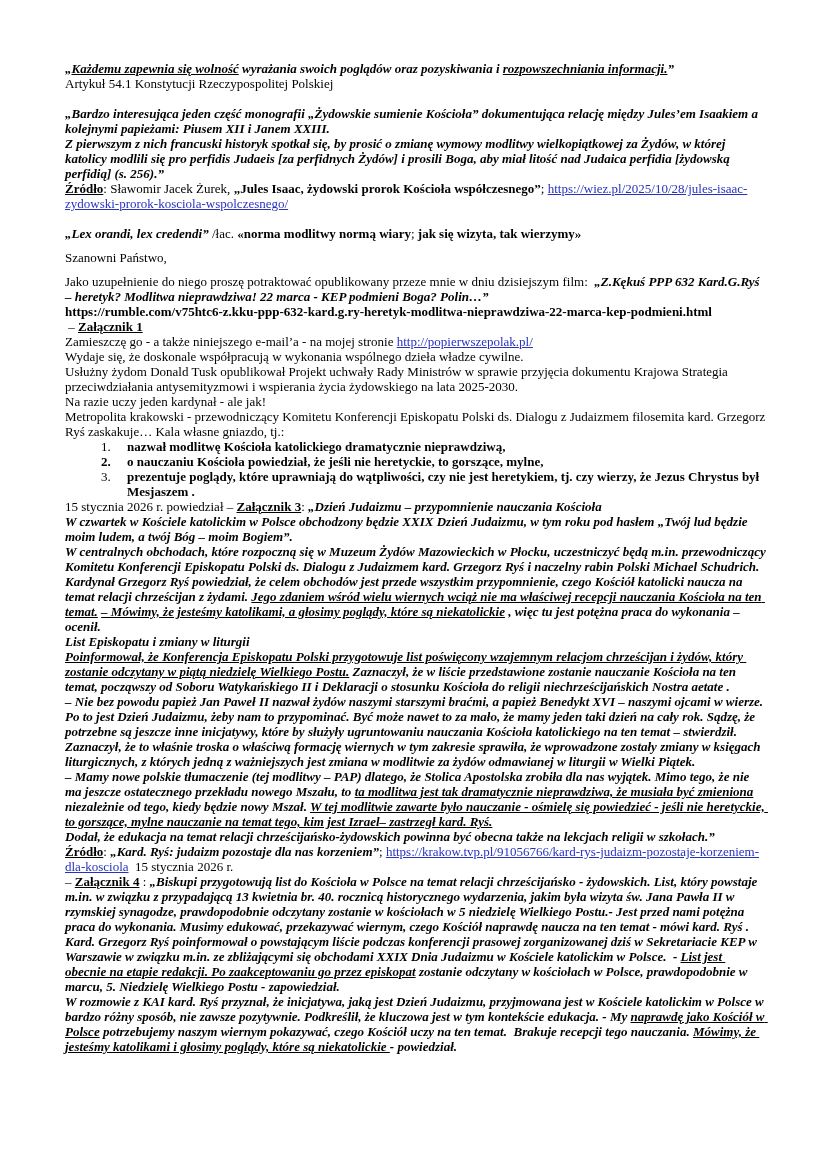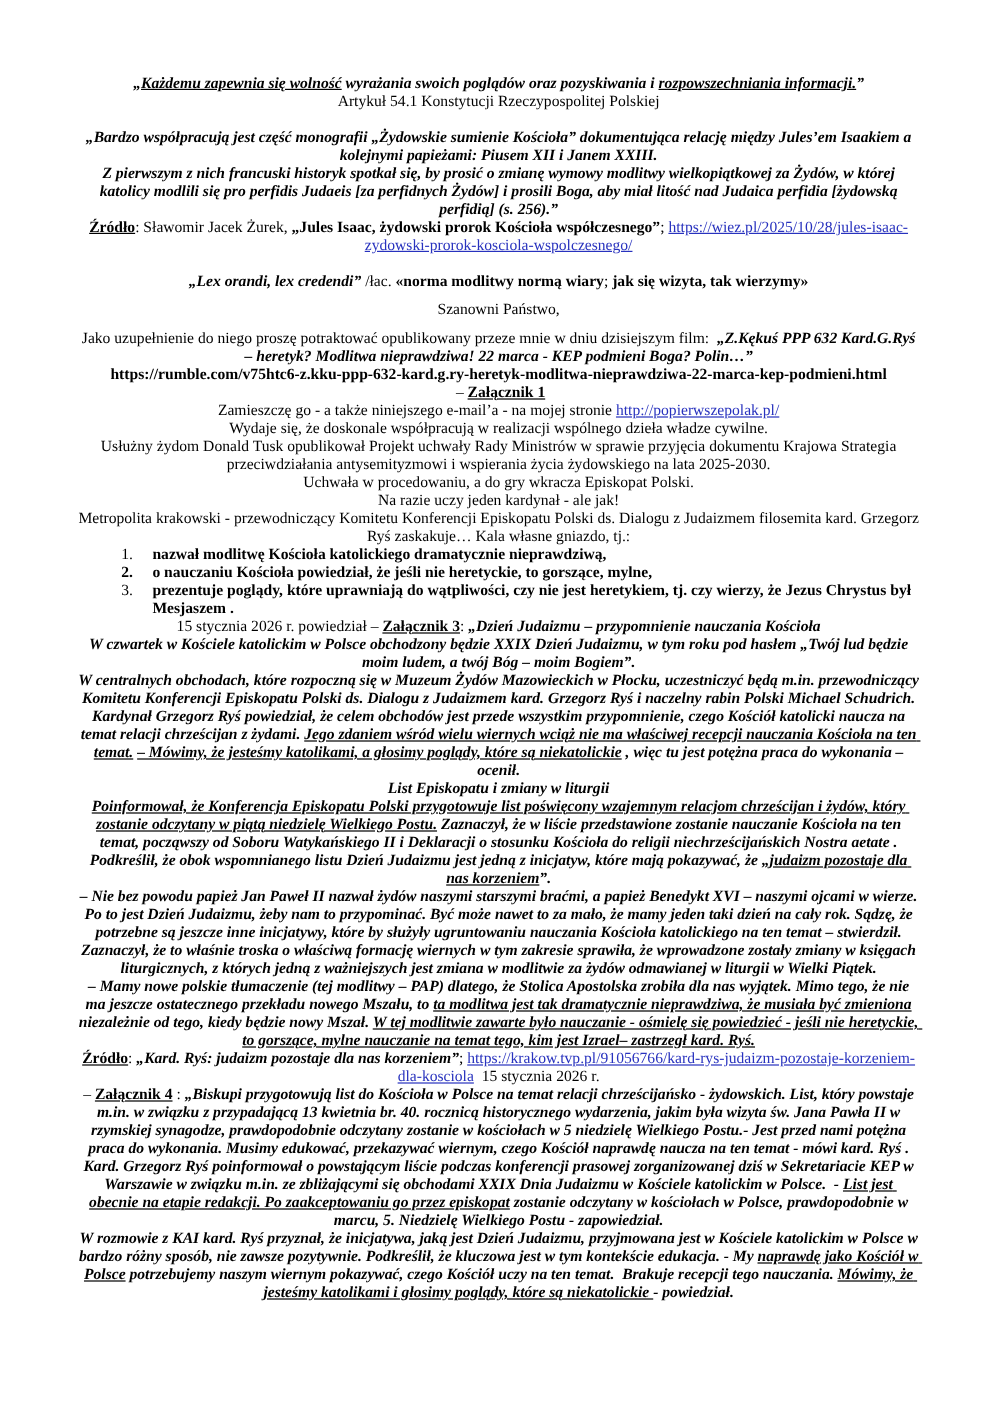--- a/index.html
+++ b/index.html
@@ -2,65 +2,64 @@
 <html lang="pl" style="--link-color: #2832BE;"><head>
 <meta charset="utf-8">
 <style>
   html,body{margin:0;padding:0;background:#ffffff;}
   body{
     width:826px;height:1169px;overflow:hidden;
     font-family:"Liberation Serif","DejaVu Serif",serif;
     font-size:13px;line-height:15px;color:#000000;
   }
   .doc{padding:61px 60px 20px 65px;}
-  p.para{margin:0;white-space:pre-wrap;overflow-wrap:break-word;text-align:center;}
+  p.para{margin:0;white-space:pre-wrap;overflow-wrap:break-word;}
   .b{font-weight:bold;}
   .i{font-style:italic;}
   .u{text-decoration:underline;}
   a.lnk{color:var(--link-color,#2832BE);text-decoration:underline;cursor:pointer;overflow-wrap:break-word;}
   .blank{height:15px;}
   .blank.sm{height:9px;}
   .li{position:relative;padding-left:62px;white-space:pre-wrap;margin:0;}
   .li .num{position:absolute;left:36px;font-weight:normal;}
   .li .num.b{font-weight:bold;}
 </style>
 </head>
 <body>
 
 <div class="doc" id="doc">
     <p class="para"><span class="b i">„</span><span class="b i u">Każdemu zapewnia się wolność</span><span class="b i"> wyrażania swoich poglądów oraz pozyskiwania i </span><span class="b i u">rozpowszechniania informacji.</span><span class="b i">”</span></p>
     <p class="para"><span>Artykuł 54.1 Konstytucji Rzeczypospolitej Polskiej</span></p>
     <div class="blank"></div>
-    <p class="para"><span class="b i">„Bardzo współpracują jest część monografii „Żydowskie sumienie Kościoła” dokumentująca relację między Jules’em Isaakiem a kolejnymi papieżami: Piusem XII i Janem XXIII.</span></p>
+    <p class="para"><span class="b i">„Bardzo interesująca jeden część monografii „Żydowskie sumienie Kościoła” dokumentująca relację między Jules’em Isaakiem a kolejnymi papieżami: Piusem XII i Janem XXIII.</span></p>
     <p class="para"><span class="b i">Z pierwszym z nich francuski historyk spotkał się, by prosić o zmianę wymowy modlitwy wielkopiątkowej za Żydów, w której katolicy modlili się pro perfidis Judaeis [za perfidnych Żydów] i prosili Boga, aby miał litość nad Judaica perfidia [żydowską perfidią] (s. 256).”</span></p>
     <p class="para"><span class="b u">Źródło</span><span>: Sławomir Jacek Żurek, </span><span class="b">„Jules Isaac, żydowski prorok Kościoła współczesnego”</span><span>; </span><a class="lnk" href="#">https://wiez.pl/2025/10/28/jules-isaac-zydowski-prorok-kosciola-wspolczesnego/</a></p>
     <div class="blank"></div>
     <p class="para"><span class="b i">„Lex orandi, lex credendi”</span><span> /łac. </span><span class="b">«norma modlitwy normą wiary</span><span>; </span><span class="b">jak się wizyta, tak wierzymy»</span></p>
     <div class="blank sm"></div>
     <p class="para"><span>Szanowni Państwo,</span></p>
     <div class="blank sm"></div>
     <p class="para"><span>Jako uzupełnienie do niego proszę potraktować opublikowany przeze mnie w dniu dzisiejszym film:  </span><span class="b i">„Z.Kękuś PPP 632 Kard.G.Ryś – heretyk? Modlitwa nieprawdziwa! 22 marca - KEP podmieni Boga? Polin…”</span></p>
     <p class="para"><span class="b">https://rumble.com/v75htc6-z.kku-ppp-632-kard.g.ry-heretyk-modlitwa-nieprawdziwa-22-marca-kep-podmieni.html</span></p>
     <p class="para"><span> – </span><span class="b u">Załącznik 1</span></p>
     <p class="para"><span>Zamieszczę go - a także niniejszego e-mail’a - na mojej stronie </span><a class="lnk" href="#">http://popierwszepolak.pl/</a></p>
-    <p class="para"><span>Wydaje się, że doskonale współpracują w realizacji wspólnego dzieła władze cywilne.</span></p>
+    <p class="para"><span>Wydaje się, że doskonale współpracują w wykonania wspólnego dzieła władze cywilne.</span></p>
     <p class="para"><span>Usłużny żydom Donald Tusk opublikował Projekt uchwały Rady Ministrów w sprawie przyjęcia dokumentu Krajowa Strategia przeciwdziałania antysemityzmowi i wspierania życia żydowskiego na lata 2025-2030.</span></p>
-    <p class="para"><span>Uchwała w procedowaniu, a do gry wkracza Episkopat Polski.</span></p>
     <p class="para"><span>Na razie uczy jeden kardynał - ale jak!</span></p>
     <p class="para"><span>Metropolita krakowski - przewodniczący Komitetu Konferencji Episkopatu Polski ds. Dialogu z Judaizmem filosemita kard. Grzegorz Ryś zaskakuje… Kala własne gniazdo, tj.:</span></p>
     <div class="li"><span class="num">1.</span><span><span class="b">nazwał modlitwę Kościoła katolickiego dramatycznie nieprawdziwą,</span></span></div>
     <div class="li"><span class="num b">2.</span><span><span class="b">o nauczaniu Kościoła powiedział, że jeśli nie heretyckie, to gorszące, mylne,</span></span></div>
     <div class="li"><span class="num">3.</span><span><span class="b">prezentuje poglądy, które uprawniają do wątpliwości, czy nie jest heretykiem, tj. czy wierzy, że Jezus Chrystus był Mesjaszem .</span></span></div>
     <p class="para"><span>15 stycznia 2026 r. powiedział – </span><span class="b u">Załącznik 3</span><span>: </span><span class="b i">„Dzień Judaizmu – przypomnienie nauczania Kościoła</span></p>
     <p class="para"><span class="b i">W czwartek w Kościele katolickim w Polsce obchodzony będzie XXIX Dzień Judaizmu, w tym roku pod hasłem „Twój lud będzie moim ludem, a twój Bóg – moim Bogiem”.</span></p>
     <p class="para"><span class="b i">W centralnych obchodach, które rozpoczną się w Muzeum Żydów Mazowieckich w Płocku, uczestniczyć będą m.in. przewodniczący Komitetu Konferencji Episkopatu Polski ds. Dialogu z Judaizmem kard. Grzegorz Ryś i naczelny rabin Polski Michael Schudrich.</span></p>
     <p class="para"><span class="b i">Kardynał Grzegorz Ryś powiedział, że celem obchodów jest przede wszystkim przypomnienie, czego Kościół katolicki naucza na temat relacji chrześcijan z żydami. </span><span class="b i u">Jego zdaniem wśród wielu wiernych wciąż nie ma właściwej recepcji nauczania Kościoła na ten temat.</span><span class="b i"> </span><span class="b i u">– Mówimy, że jesteśmy katolikami, a głosimy poglądy, które są niekatolickie</span><span class="b i"> , więc tu jest potężna praca do wykonania – ocenił.</span></p>
     <p class="para"><span class="b i">List Episkopatu i zmiany w liturgii</span></p>
     <p class="para"><span class="b i u">Poinformował, że Konferencja Episkopatu Polski przygotowuje list poświęcony wzajemnym relacjom chrześcijan i żydów, który zostanie odczytany w piątą niedzielę Wielkiego Postu.</span><span class="b i"> Zaznaczył, że w liście przedstawione zostanie nauczanie Kościoła na ten temat, począwszy od Soboru Watykańskiego II i Deklaracji o stosunku Kościoła do religii niechrześcijańskich Nostra aetate .</span></p>
-    <p class="para"><span class="b i">Podkreślił, że obok wspomnianego listu Dzień Judaizmu jest jedną z inicjatyw, które mają pokazywać, że „</span><span class="b i u">judaizm pozostaje dla nas korzeniem</span><span class="b i">”.</span></p>
     <p class="para"><span class="b i">– Nie bez powodu papież Jan Paweł II nazwał żydów naszymi starszymi braćmi, a papież Benedykt XVI – naszymi ojcami w wierze. Po to jest Dzień Judaizmu, żeby nam to przypominać. Być może nawet to za mało, że mamy jeden taki dzień na cały rok. Sądzę, że potrzebne są jeszcze inne inicjatywy, które by służyły ugruntowaniu nauczania Kościoła katolickiego na ten temat – stwierdził.</span></p>
     <p class="para"><span class="b i">Zaznaczył, że to właśnie troska o właściwą formację wiernych w tym zakresie sprawiła, że wprowadzone zostały zmiany w księgach liturgicznych, z których jedną z ważniejszych jest zmiana w modlitwie za żydów odmawianej w liturgii w Wielki Piątek.</span></p>
     <p class="para"><span class="b i">– Mamy nowe polskie tłumaczenie (tej modlitwy – PAP) dlatego, że Stolica Apostolska zrobiła dla nas wyjątek. Mimo tego, że nie ma jeszcze ostatecznego przekładu nowego Mszału, to </span><span class="b i u">ta modlitwa jest tak dramatycznie nieprawdziwa, że musiała być zmieniona</span><span class="b i"> niezależnie od tego, kiedy będzie nowy Mszał. </span><span class="b i u">W tej modlitwie zawarte było nauczanie - ośmielę się powiedzieć - jeśli nie heretyckie, to gorszące, mylne nauczanie na temat tego, kim jest Izrael– zastrzegł kard. Ryś.</span></p>
+    <p class="para"><span class="b i">Dodał, że edukacja na temat relacji chrześcijańsko-żydowskich powinna być obecna także na lekcjach religii w szkołach.”</span></p>
     <p class="para"><span class="b u">Źródło</span><span>: </span><span class="b i">„Kard. Ryś: judaizm pozostaje dla nas korzeniem”</span><span>; </span><a class="lnk" href="#">https://krakow.tvp.pl/91056766/kard-rys-judaizm-pozostaje-korzeniem-dla-kosciola</a><span>  15 stycznia 2026 r.</span></p>
     <p class="para"><span>– </span><span class="b u">Załącznik 4</span><span> : </span><span class="b i">„Biskupi przygotowują list do Kościoła w Polsce na temat relacji chrześcijańsko - żydowskich. List, który powstaje m.in. w związku z przypadającą 13 kwietnia br. 40. rocznicą historycznego wydarzenia, jakim była wizyta św. Jana Pawła II w rzymskiej synagodze, prawdopodobnie odczytany zostanie w kościołach w 5 niedzielę Wielkiego Postu.- Jest przed nami potężna praca do wykonania. Musimy edukować, przekazywać wiernym, czego Kościół naprawdę naucza na ten temat - mówi kard. Ryś .</span></p>
     <p class="para"><span class="b i">Kard. Grzegorz Ryś poinformował o powstającym liście podczas konferencji prasowej zorganizowanej dziś w Sekretariacie KEP w Warszawie w związku m.in. ze zbliżającymi się obchodami XXIX Dnia Judaizmu w Kościele katolickim w Polsce.  - </span><span class="b i u">List jest obecnie na etapie redakcji. Po zaakceptowaniu go przez episkopat</span><span class="b i"> zostanie odczytany w kościołach w Polsce, prawdopodobnie w marcu, 5. Niedzielę Wielkiego Postu - zapowiedział.</span></p>
     <p class="para"><span class="b i">W rozmowie z KAI kard. Ryś przyznał, że inicjatywa, jaką jest Dzień Judaizmu, przyjmowana jest w Kościele katolickim w Polsce w bardzo różny sposób, nie zawsze pozytywnie. Podkreślił, że kluczowa jest w tym kontekście edukacja. - My </span><span class="b i u">naprawdę jako Kościół w Polsce</span><span class="b i"> potrzebujemy naszym wiernym pokazywać, czego Kościół uczy na ten temat.  Brakuje recepcji tego nauczania. </span><span class="b i u">Mówimy, że jesteśmy katolikami i głosimy poglądy, które są niekatolickie </span><span class="b i">- powiedział.</span></p>
   </div>
 
 </body></html>

